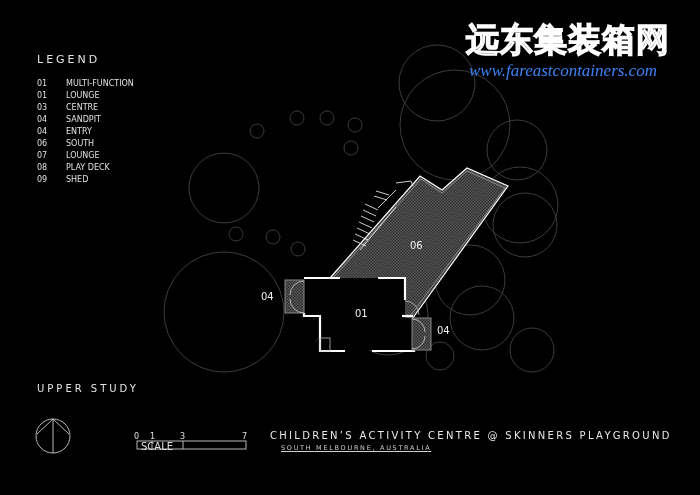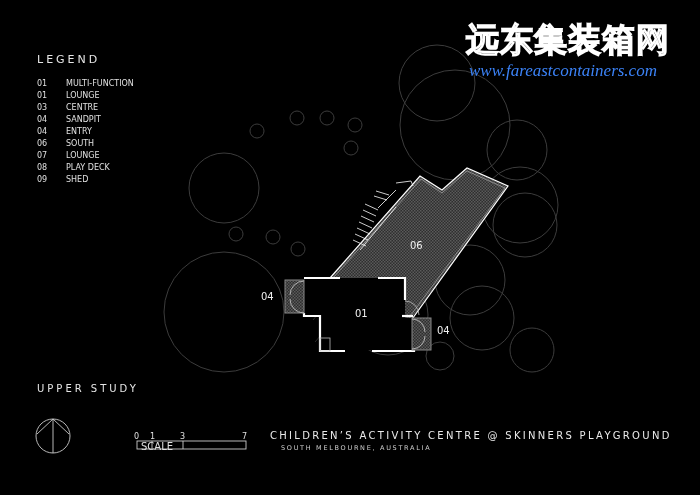--- a/index.html
+++ b/index.html
@@ -6,21 +6,21 @@
     body { width: 700px; height: 495px; position: relative; overflow: hidden; font-family: "DejaVu Sans", sans-serif; color: #e8e8e8; }
     .abs { position: absolute; }
     .legend-title { left: 37px; top: 53px; font-size: 11px; letter-spacing: 3px; color: #e6e6e6; }
     .legend-list { left: 37px; top: 78px; font-size: 8px; line-height: 12px; color: #e0e0e0; }
     .legend-row { display: flex; }
     .legend-num { width: 29px; }
     .plan-title { left: 37px; top: 383px; font-size: 10px; letter-spacing: 3px; color: #e6e6e6; }
     .scale-label { left: 93px; top: 441px; font-size: 10px; color: #e0e0e0; padding-left: 48px; }
     .scale-tick { top: 432px; font-size: 8px; color: #e0e0e0; }
     .proj-title { left: 270px; top: 430px; font-size: 10px; letter-spacing: 2.3px; color: #eaeaea; white-space: nowrap; }
-    .proj-sub { left: 281px; top: 444px; font-size: 6.5px; letter-spacing: 1.7px; color: #cfcfcf; white-space: nowrap; }
+    .proj-sub { left: 281px; top: 444px; font-size: 6.5px; letter-spacing: 1.7px; color: #cfcfcf; white-space: nowrap; text-decoration: underline; }
     .wm-cn { left: 466px; top: 18px; font-size: 33px; font-weight: bold; color: #000; letter-spacing: 1px; white-space: nowrap;
       -webkit-text-stroke: 1.3px #ffffff; font-family: "DejaVu Sans", sans-serif; }
     .wm-url { left: 469px; top: 61px; font-size: 17px; font-style: italic; color: #3b82f6; font-family: "Liberation Serif", serif; white-space: nowrap; }
     .room-label { font-size: 10px; color: #f0f0f0; }
     svg.plan { position: absolute; left: 0; top: 0; }
   </style>
 </head>
 <body>
 
 <svg class="plan" width="700" height="495" viewBox="0 0 700 495">

